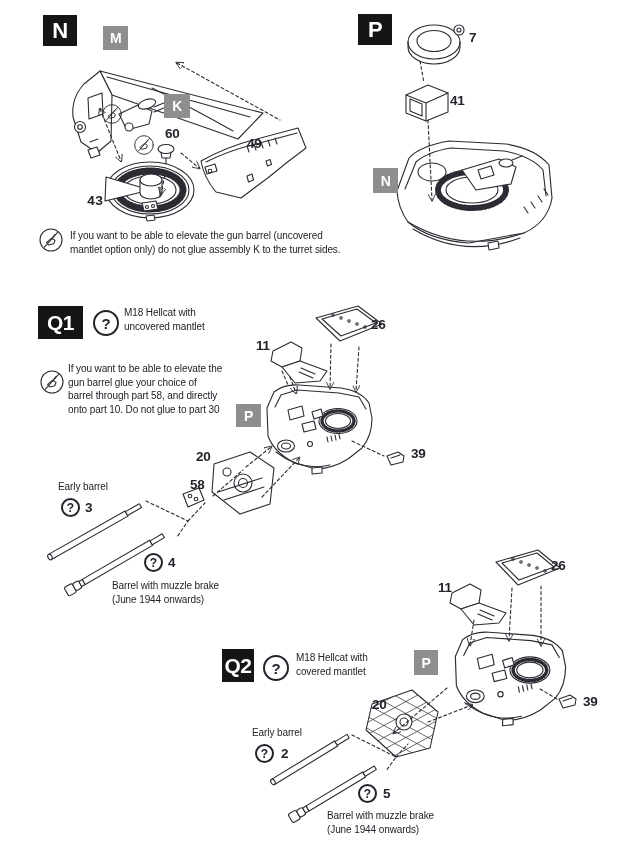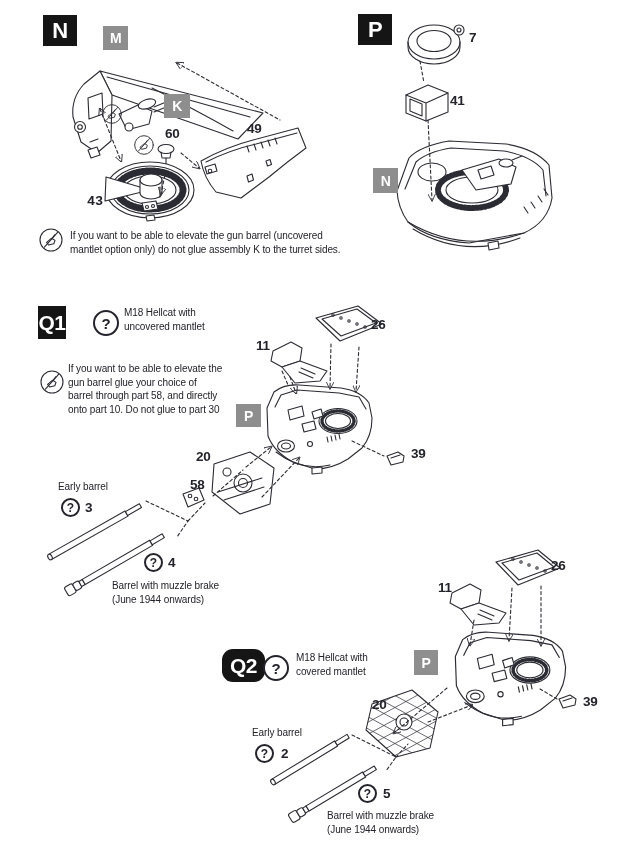--- a/index.html
+++ b/index.html
@@ -235,38 +235,38 @@
       <path class="dash" d="M541,586 L541,645" marker-end="url(#arr)"></path>
       <path class="dash" d="M540,689 L557,699"></path>
     </g>
   </svg>
 
   <div>
     <div class="stepbox" style="left:43px;top:15px;width:34px;height:31px;font-size:22px;">N</div>
     <div class="graybox" style="left:103px;top:26px;width:25px;height:24px;font-size:14px;">M</div>
     <div class="graybox" style="left:164px;top:94px;width:26px;height:24px;font-size:14px;">K</div>
     <div class="lbl" style="left:165px;top:126px;">60</div>
-    <div class="lbl" style="left:247px;top:121px;">49</div>
+    <div class="lbl" style="left:247px;top:136px;">49</div>
     <div class="lbl" style="left:87px;top:194px;font-family:Liberation Mono, monospace;">43</div>
     <svg class="wicon art" style="left:38px;top:227px;" width="26" height="26">
         <use href="#noglue"></use>
       </svg>
     <div class="smalltxt" style="left:70px;top:229px;width:310px;">If you want to be able to elevate the gun barrel (uncovered
 mantlet option only) do not glue assembly K to the turret sides.</div>
   </div>
 
   <div>
     <div class="stepbox" style="left:358px;top:14px;width:34px;height:31px;font-size:22px;">P</div>
     <div class="lbl" style="left:469px;top:30px;">7</div>
     <div class="lbl" style="left:450px;top:93px;">41</div>
     <div class="graybox" style="left:373px;top:168px;width:25px;height:25px;font-size:14px;">N</div>
   </div>
 
   <div>
-    <div class="stepbox" style="left:38px;top:306px;width:28px;height:33px;font-size:21px;">Q1</div>
+    <div class="stepbox" style="left:38px;top:306px;width:45px;height:33px;font-size:21px;">Q1</div>
     <div class="qcircle qbig" style="left:93px;top:310px;">?</div>
     <div class="smalltxt" style="left:124px;top:306px;width:120px;">M18 Hellcat with
 uncovered mantlet</div>
     <svg class="wicon art" style="left:39px;top:369px;" width="26" height="26">
         <use href="#noglue"></use>
       </svg>
     <div class="smalltxt" style="left:68px;top:362px;width:190px;">If you want to be able to elevate the
 gun barrel glue your choice of
 barrel through part 58, and directly
 onto part 10. Do not glue to part 30</div>
@@ -279,21 +279,21 @@
     <div class="smalltxt" style="left:58px;top:480px;">Early barrel</div>
     <div class="qcircle qsmall" style="left:61px;top:498px;">?</div>
     <div class="lbl" style="left:85px;top:500px;">3</div>
     <div class="qcircle qsmall" style="left:144px;top:553px;">?</div>
     <div class="lbl" style="left:168px;top:555px;">4</div>
     <div class="smalltxt" style="left:112px;top:579px;width:160px;">Barrel with muzzle brake
 (June 1944 onwards)</div>
   </div>
 
   <div>
-    <div class="stepbox" style="left:222px;top:649px;width:43px;height:33px;font-size:21px;border-radius:11px;">Q2</div>
+    <div class="stepbox" style="left:222px;top:649px;width:32px;height:33px;font-size:21px;">Q2</div>
     <div class="qcircle qbig" style="left:263px;top:655px;">?</div>
     <div class="smalltxt" style="left:296px;top:651px;width:110px;">M18 Hellcat with
 covered mantlet</div>
     <div class="lbl" style="left:438px;top:580px;">11</div>
     <div class="lbl" style="left:551px;top:558px;">26</div>
     <div class="graybox" style="left:414px;top:650px;width:24px;height:25px;font-size:14px;">P</div>
     <div class="lbl" style="left:583px;top:694px;">39</div>
     <div class="lbl" style="left:372px;top:697px;">20</div>
     <div class="smalltxt" style="left:252px;top:726px;">Early barrel</div>
     <div class="qcircle qsmall" style="left:255px;top:744px;">?</div>

